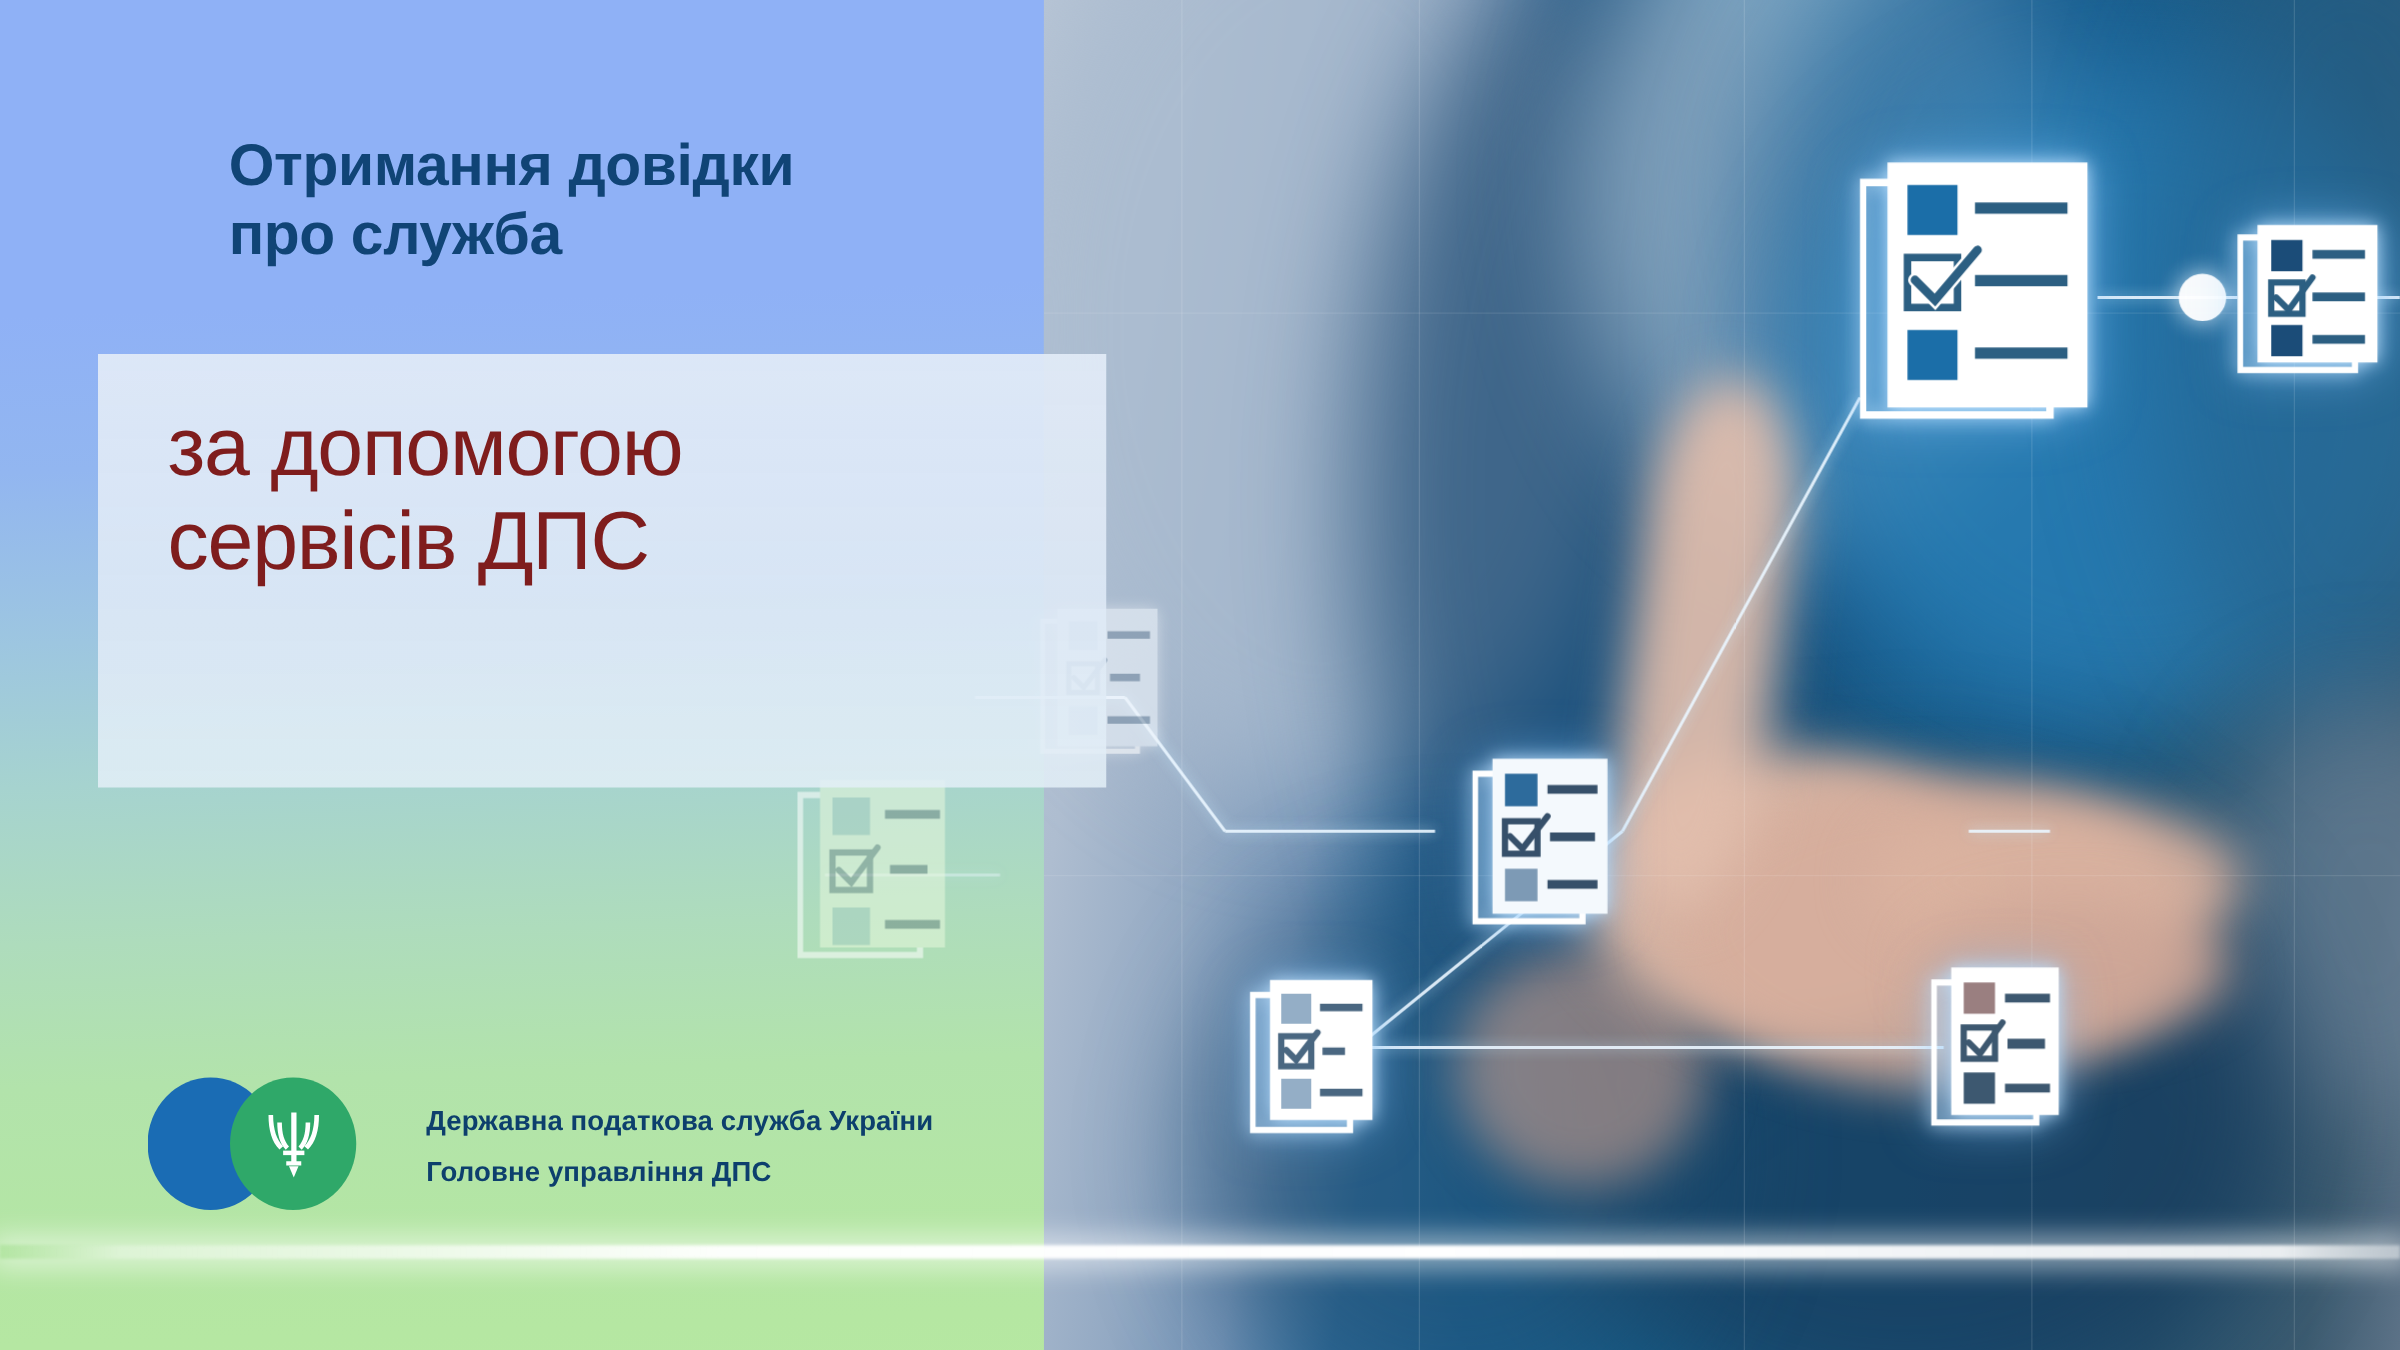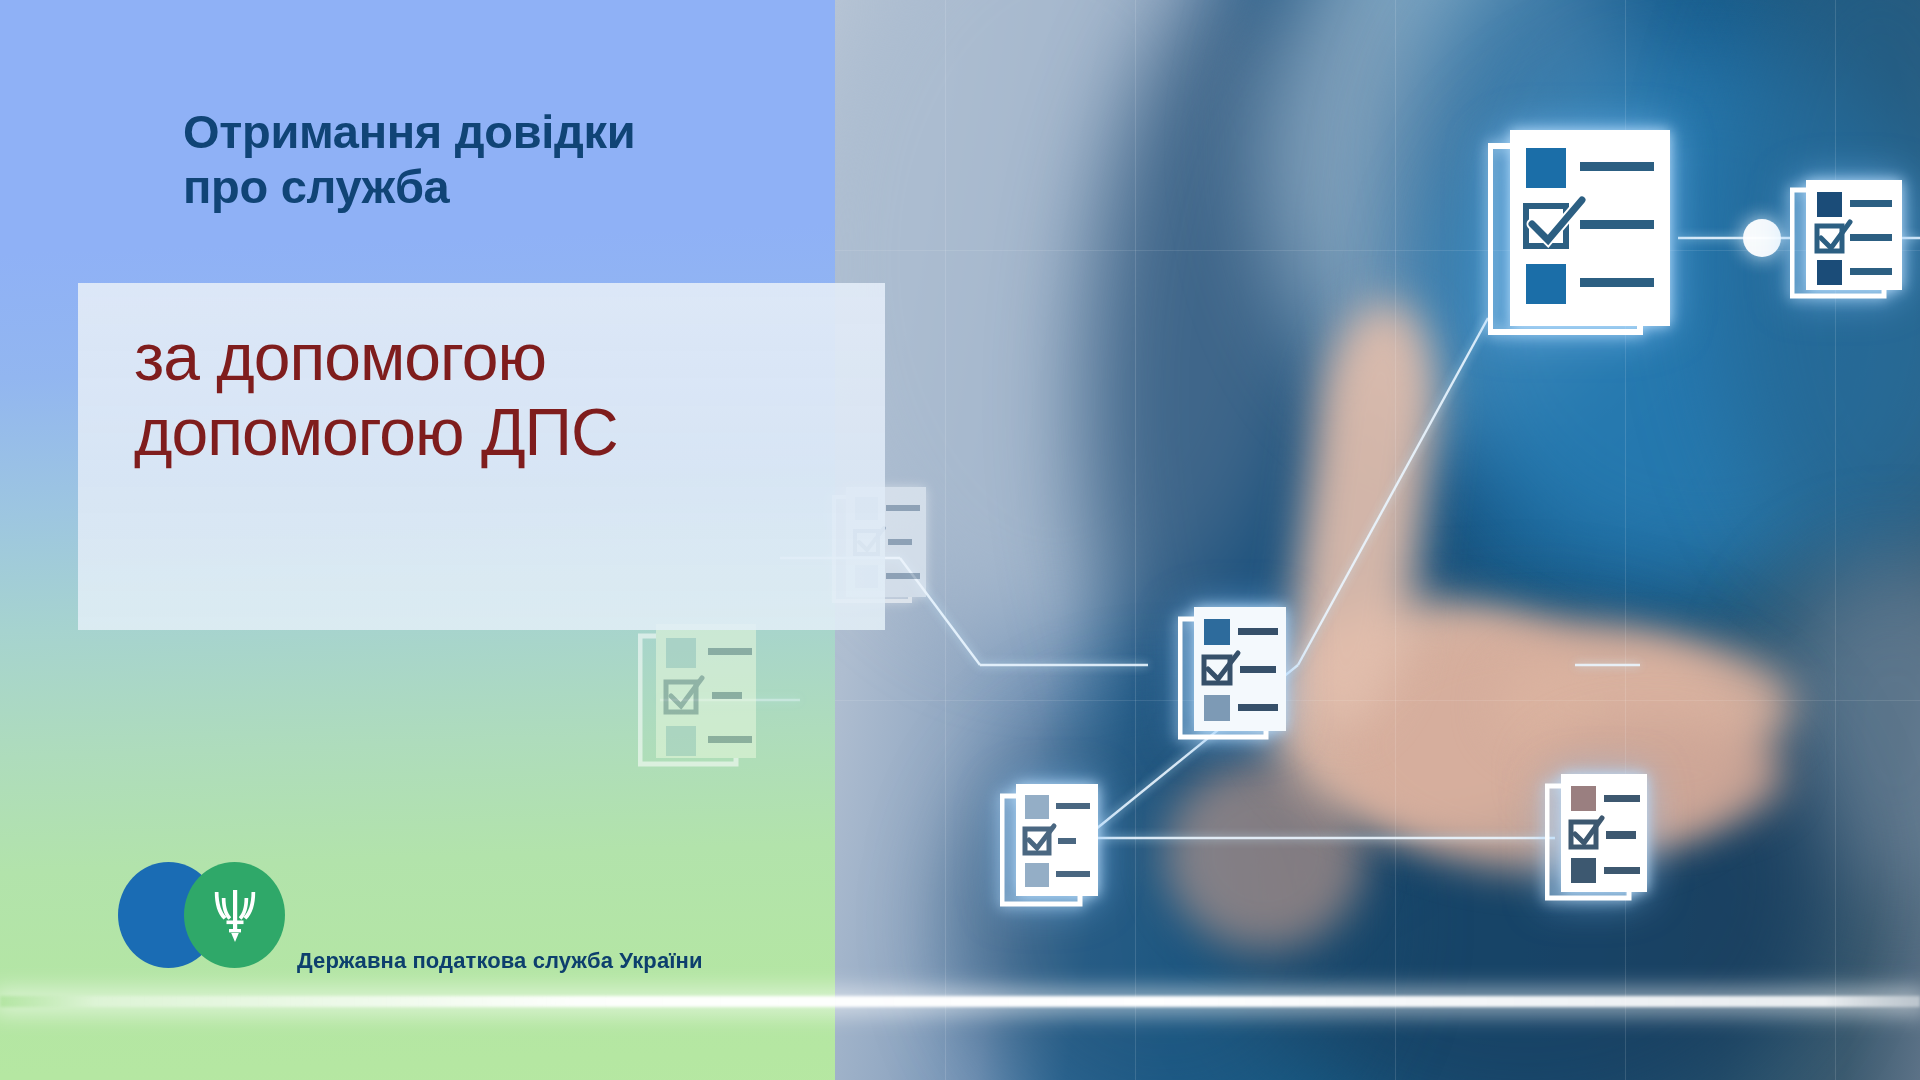--- a/index.html
+++ b/index.html
@@ -107,21 +107,21 @@
     position:absolute;left:78px;top:283px;width:807px;height:347px;
     background:linear-gradient(180deg,rgba(226,235,247,.93) 0%,rgba(222,233,246,.90) 55%,rgba(226,238,246,.88) 100%);
   }
   .title{
     position:absolute;left:134px;top:320px;width:760px;
     color:#7f1d1d;font-size:66px;font-weight:400;line-height:1.14;
     letter-spacing:-1px;
   }
 
   
-  .logo{position:absolute;left:118px;top:856px;display:flex;align-items:flex-end;}
+  .logo{position:absolute;left:118px;top:856px;display:flex;align-items:center;gap:44px;}
   .logo-marks{position:relative;width:160px;height:118px;flex:0 0 auto;}
   .circ{position:absolute;top:6px;width:101px;height:106px;border-radius:50%;}
   .circ-blue{left:0;background:#1a6cb4;}
   .circ-green{left:66px;background:#2fa869;display:flex;align-items:center;justify-content:center;}
   .logo-text{margin-left:19px;padding-top:6px;color:#0d3f6d;}
   .logo-l1{font-size:22px;font-weight:700;line-height:1.25;letter-spacing:.1px;}
   .logo-l2{font-size:22px;font-weight:700;line-height:1.30;margin-top:14px;letter-spacing:.1px;}
 </style>
 </head>
 <body>
@@ -277,21 +277,21 @@
   <div class="beam"></div>
 
   <div class="kicker">
     <div>Отримання довідки</div>
     <div>про служба</div>
   </div>
 
   <div class="titlebox"></div>
   <div class="title">
     <div>за допомогою</div>
-    <div>допомогою ДПС</div>
+    <div>сервісів ДПС</div>
   </div>
 
   <div class="logo">
     <div class="logo-marks">
       <div class="circ circ-blue"></div>
       <div class="circ circ-green">
         <svg width="42" height="58" viewBox="0 0 42 58">
           <g fill="#ffffff">
             <rect x="19" y="4" width="4.2" height="40"></rect>
             <path d="M4.5 6 C4.5 18 7.5 26 12.5 31 L9.6 33.6 C3.6 27.6 0.8 18.4 0.8 6 Z"></path>
@@ -300,16 +300,17 @@
             <path d="M30.5 12 C30.5 21 28.6 27 24.8 31.2 L27.4 33.8 C32.0 29.0 34.2 21.6 34.2 12 Z"></path>
             <rect x="12.5" y="34.5" width="17" height="3.6"></rect>
             <rect x="15" y="43" width="12" height="3.4"></rect>
             <path d="M17.2 47 L24.8 47 L21 56 Z"></path>
           </g>
         </svg>
       </div>
     </div>
     <div class="logo-text">
       <div class="logo-l1">Державна податкова служба України</div>
+      <div class="logo-l2">Головне управління ДПС</div>
     </div>
   </div>
 
 </div>
 
 </body></html>

